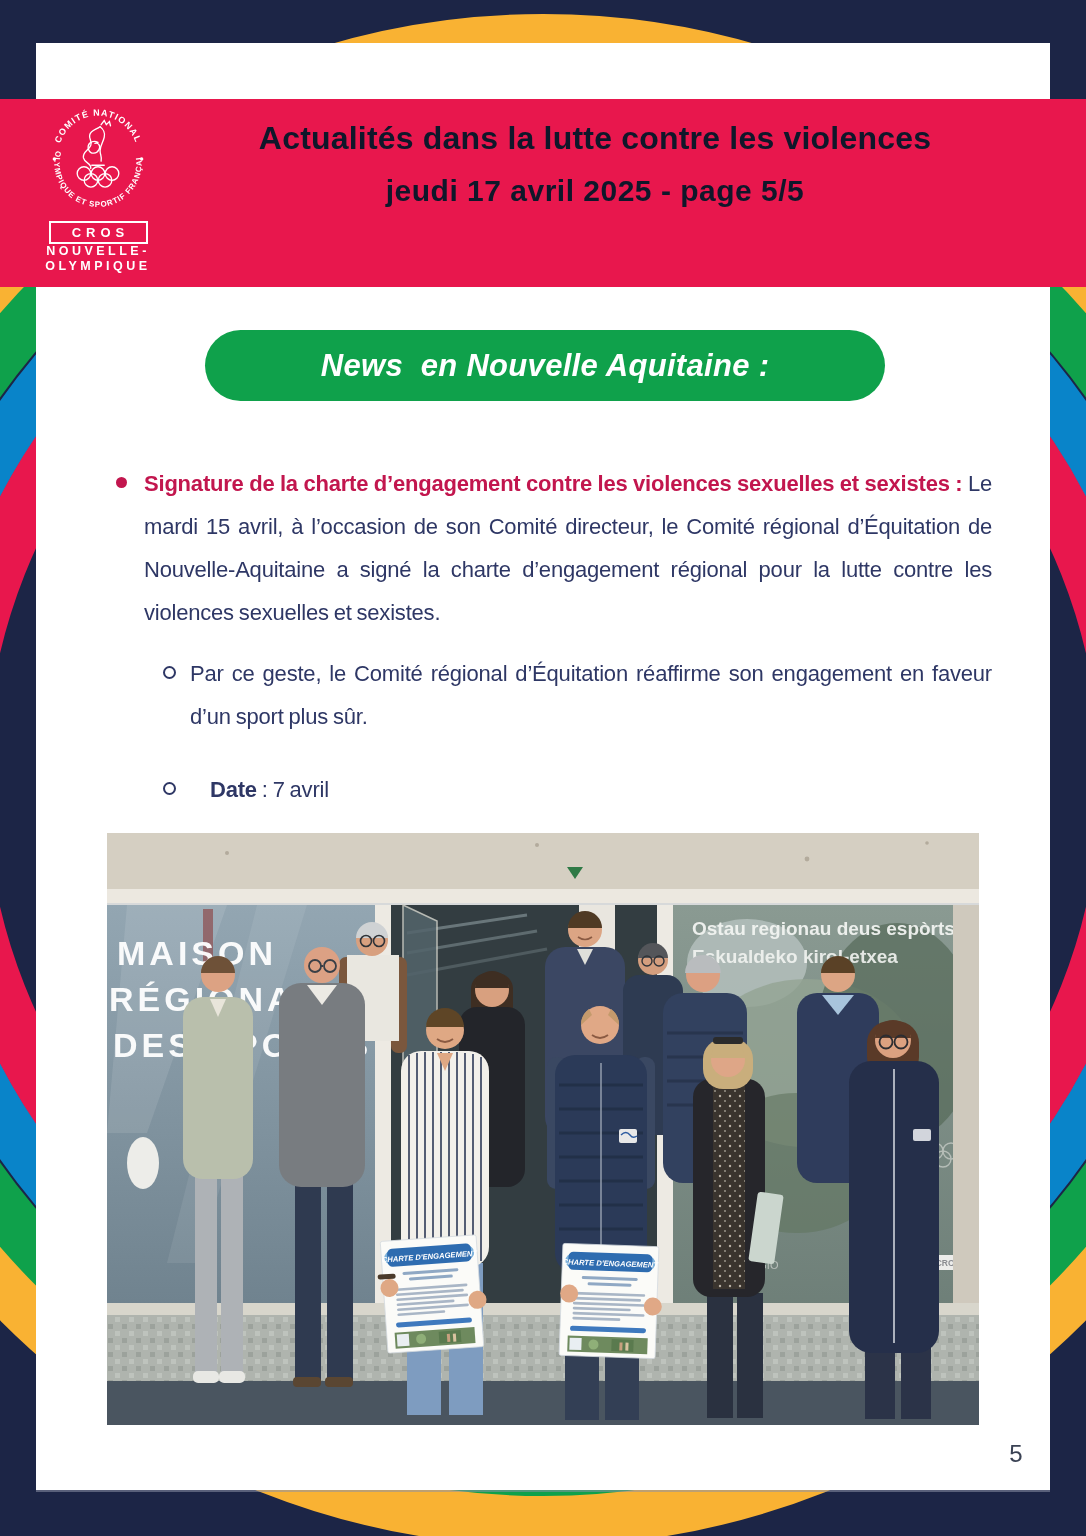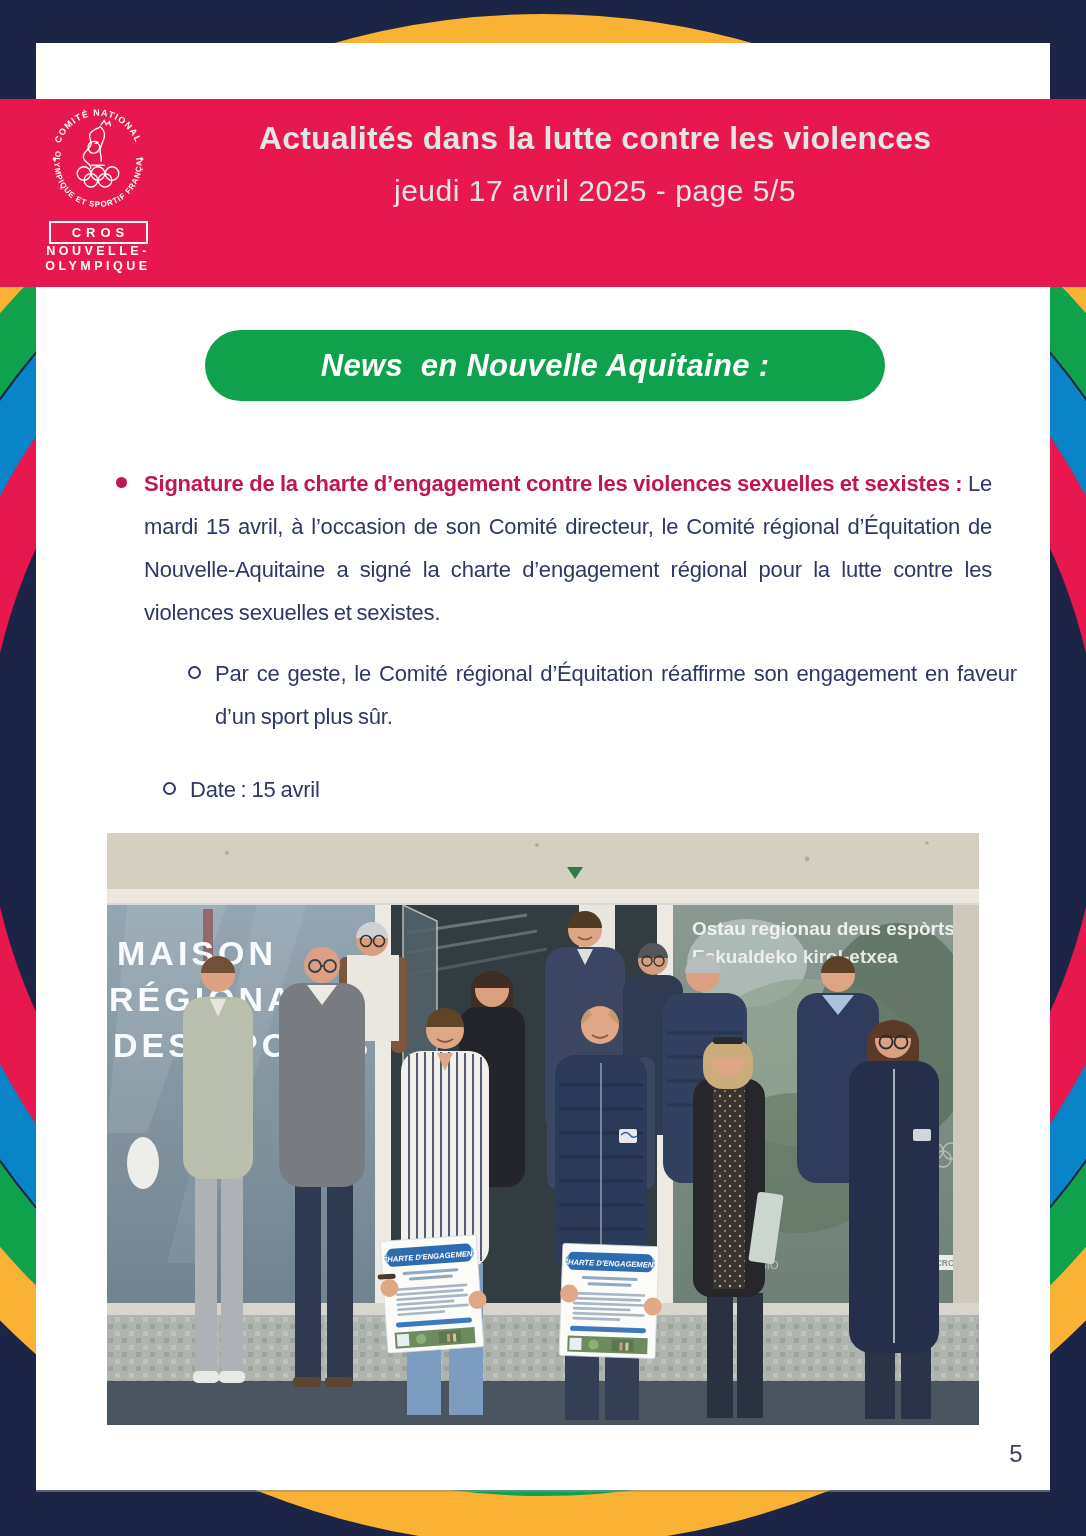--- a/index.html
+++ b/index.html
@@ -25,54 +25,54 @@
     position:absolute;left:38px;top:8px;width:120px;text-align:center;color:#fff;
   }
   .logo .cros-box{
     width:90px;margin:6px auto 0;border:2px solid #ffffff;
     font-size:13px;font-weight:bold;letter-spacing:5px;padding:2px 0 2px 5px;
   }
   .logo .region{
     margin-top:0;font-size:12.5px;font-weight:bold;letter-spacing:3.5px;line-height:15px;
   }
   .band-titles{
-    position:absolute;left:150px;top:14px;width:890px;text-align:center;color:#e5e5e5;
+    position:absolute;left:150px;top:14px;width:890px;text-align:center;color:#0f172a;
   }
   .band-titles .t1,.band-titles .t2{
     font-size:32px;font-weight:bold;line-height:50px;letter-spacing:.2px;
   }
   .band-titles .t3{
-    font-size:30px;font-weight:normal;line-height:52px;margin-top:2px;letter-spacing:.5px;
+    font-size:30px;font-weight:bold;line-height:52px;margin-top:2px;letter-spacing:.5px;
   }
   
   .pill{
     position:absolute;left:205px;top:330px;width:680px;height:71px;border-radius:52px;
     background:#0FA14B;z-index:3;display:flex;align-items:center;justify-content:center;
   }
   .pill span{
     color:#fff;font-size:31px;font-weight:bold;font-style:italic;white-space:pre;letter-spacing:.3px;
   }
   
   .para{
     position:absolute;z-index:3;color:#2E3765;font-size:22px;line-height:43px;
     text-align:justify;letter-spacing:-0.2px;word-spacing:-1px;
   }
   .b1{left:144px;top:462px;width:848px;}
   .b1 .lead{color:#C2164E;font-weight:bold;}
   .dot-marker{
     position:absolute;left:-28px;top:15px;width:11px;height:11px;border-radius:50%;
     background:#C2164E;
   }
-  .sub1{left:190px;top:652px;width:802px;margin-left:25px;}
+  .sub1{left:190px;top:652px;width:802px;}
   .sub2{left:190px;top:768px;width:802px;text-align:left;}
   .circle-marker{
     position:absolute;left:-27px;top:14px;width:9px;height:9px;border-radius:50%;
     border:2.5px solid #2E3765;background:transparent;
   }
-  .bold-navy{font-weight:normal;}
+  .bold-navy{font-weight:bold;margin-left:20px;}
   
   .photo{position:absolute;left:107px;top:833px;z-index:3;}
   
   .pagenum{
     position:absolute;left:992px;top:1440px;width:48px;z-index:3;text-align:center;
     color:#3A4254;font-size:24px;
   }
 </style>
 </head>
 <body>
@@ -140,21 +140,21 @@
   <span class="lead">Signature de la charte d’engagement contre les violences sexuelles et sexistes : </span><span>Le mardi 15 avril, à l’occasion de son Comité directeur, le Comité régional d’Équitation de Nouvelle-Aquitaine a signé la charte d’engagement régional pour la lutte contre les violences sexuelles et sexistes.</span>
 </div>
 
 <div class="para sub1">
   <span class="circle-marker"></span>
   <span>Par ce geste, le Comité régional d’Équitation réaffirme son engagement en faveur d’un sport plus sûr.</span>
 </div>
 
 <div class="para sub2">
   <span class="circle-marker"></span>
-  <span class="bold-navy">Date</span><span> : 15 avril</span>
+  <span class="bold-navy">Date</span><span> : 7 avril</span>
 </div>
 
 <svg class="photo" width="872" height="592" viewBox="0 0 872 592">
   <defs>
     <linearGradient id="glassL" x1="0" y1="0" x2="0" y2="1">
       <stop offset="0" stop-color="#93A6B2"></stop>
       <stop offset="1" stop-color="#6F828E"></stop>
     </linearGradient>
     <linearGradient id="glassR" x1="0" y1="0" x2="0" y2="1">
       <stop offset="0" stop-color="#8A9A92"></stop>

